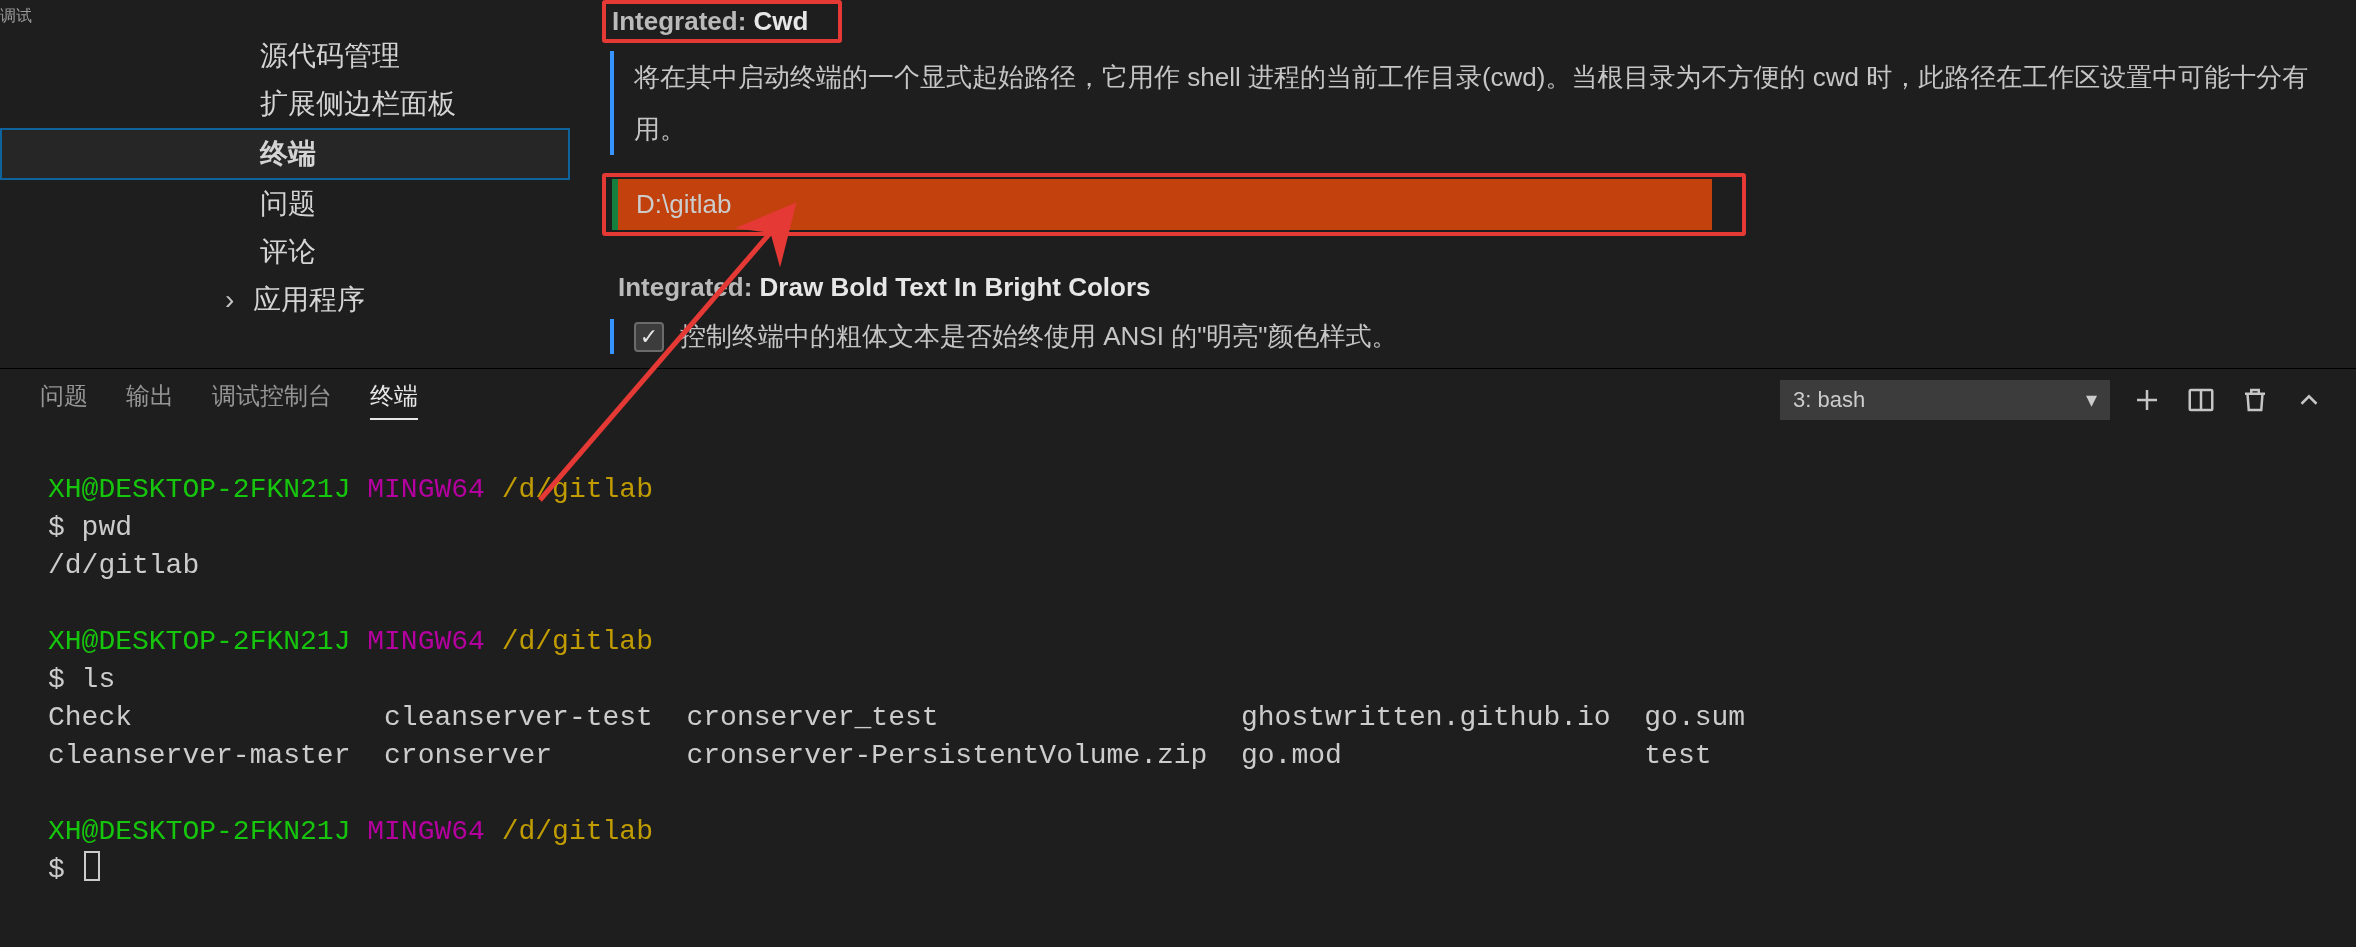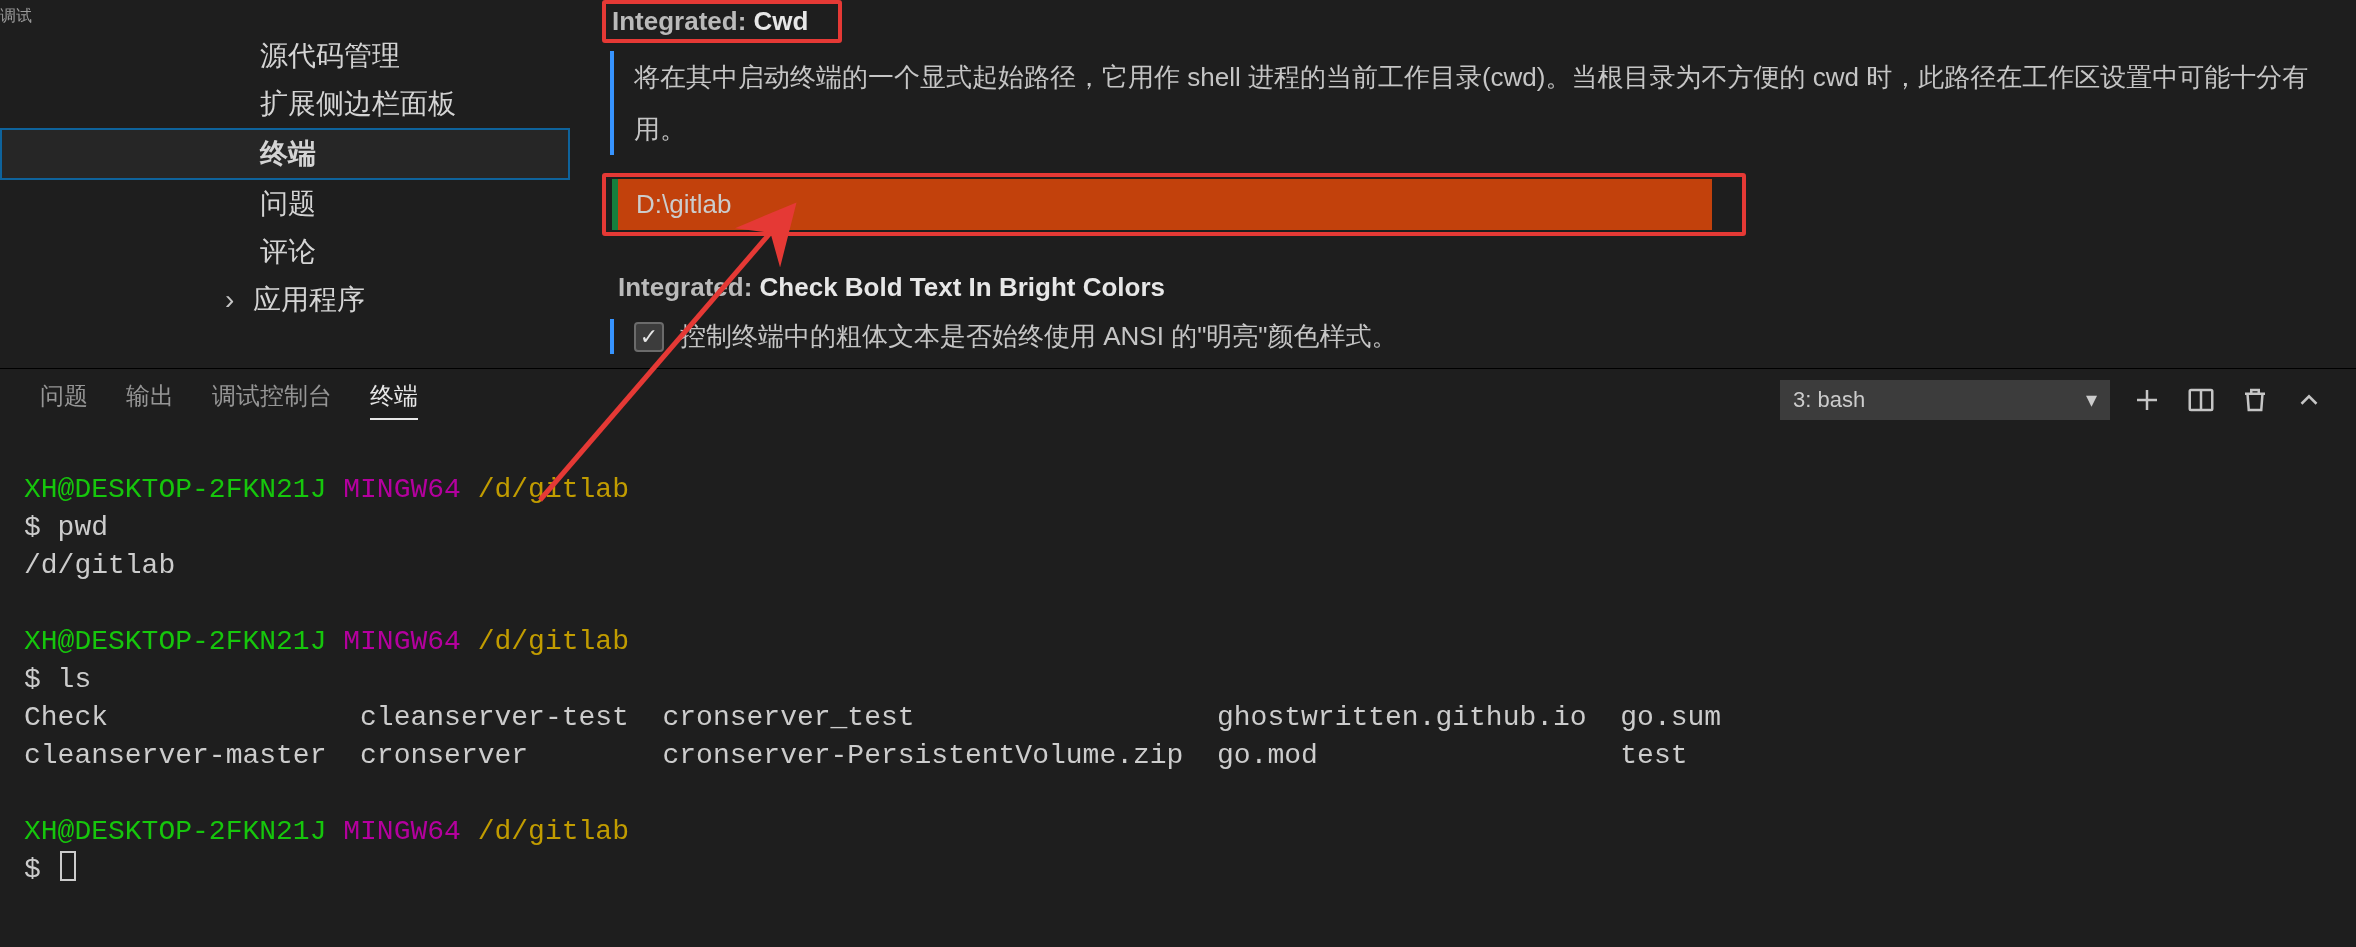--- a/index.html
+++ b/index.html
@@ -160,21 +160,21 @@
     justify-content: center;
     width: 34px;
     height: 34px;
   }
   .icon-btn svg { width: 30px; height: 30px; stroke: #c5c5c5; }
   
   .terminal {
     font-family: Consolas, "Courier New", monospace;
     font-size: 28px;
     line-height: 38px;
-    padding: 40px 40px 20px 24px;
+    padding: 40px 40px 20px 48px;
     color: #cccccc;
     white-space: pre;
   }
   .t-green { color: #16c60c; }
   .t-purple { color: #b4009e; }
   .t-yellow { color: #c19c00; }
   .t-cursor {
     display: inline-block;
     width: 16px;
     height: 30px;
@@ -216,21 +216,21 @@
         <span>Integrated: </span><strong>Cwd</strong>
       </span>
       <div class="setting-desc">将在其中启动终端的一个显式起始路径，它用作 shell 进程的当前工作目录(cwd)。当根目录为不方便的 cwd 时，此路径在工作区设置中可能十分有用。</div>
       <span class="setting-input-wrap redbox">
         <input class="setting-input" value="D:\gitlab" style="">
       </span>
     </div>
 
     <div class="setting-block">
       <span class="setting-header">
-        <span>Integrated: </span><strong>Check Bold Text In Bright Colors</strong>
+        <span>Integrated: </span><strong>Draw Bold Text In Bright Colors</strong>
       </span>
       <div class="checkbox-row">
         <div class="checkbox">✓</div>
         <span class="checkbox-label">控制终端中的粗体文本是否始终使用 ANSI 的"明亮"颜色样式。</span>
       </div>
     </div>
 
   </div>
 </div>
 

